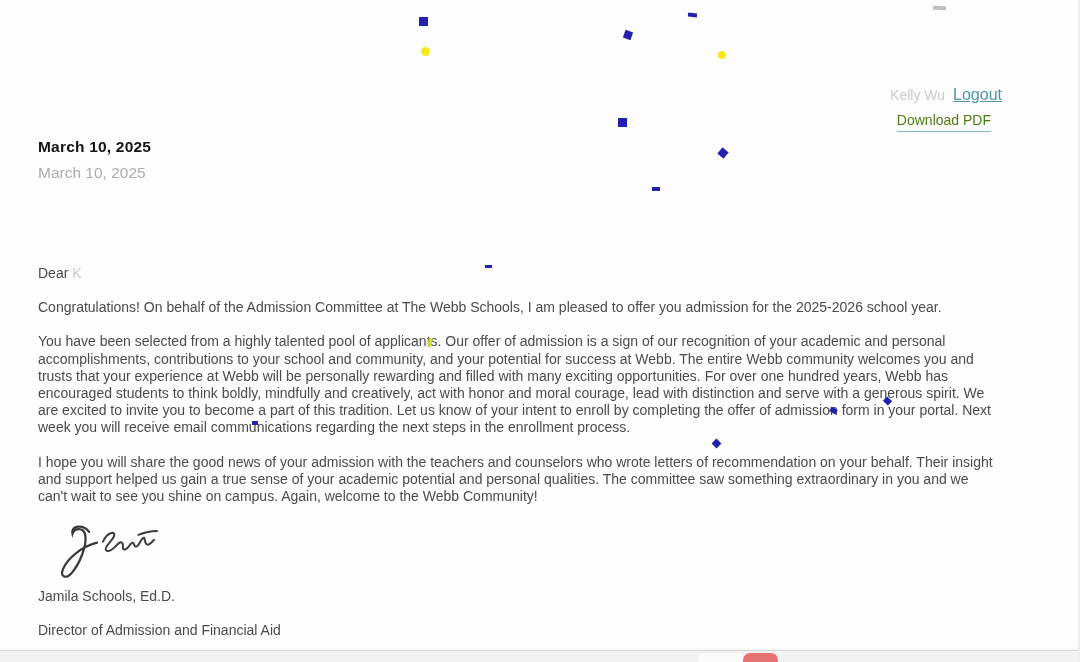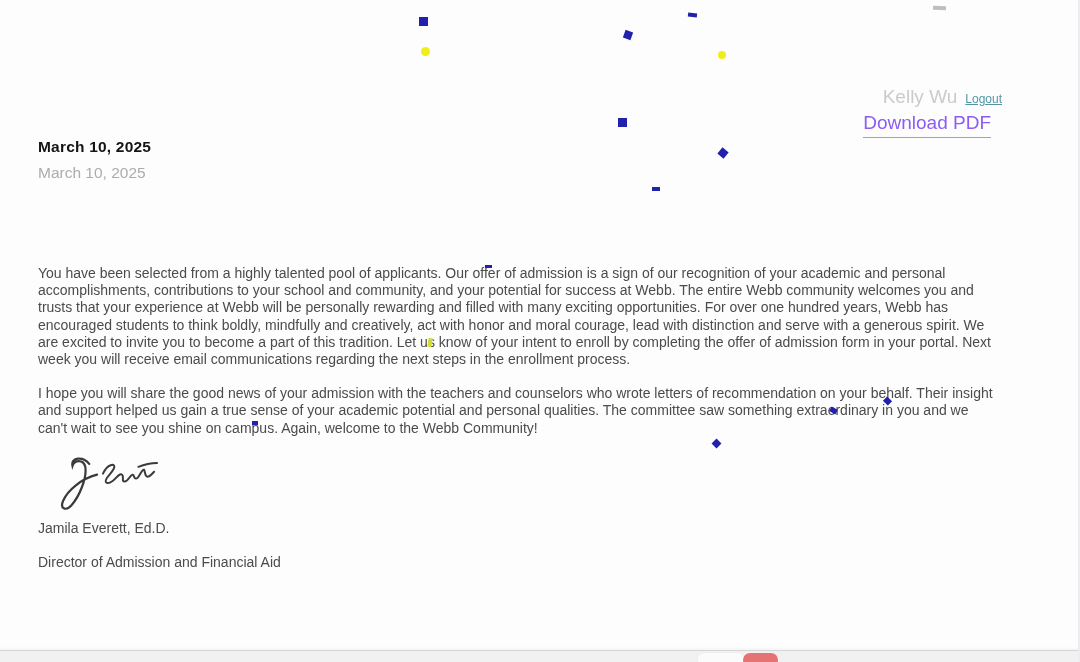--- a/index.html
+++ b/index.html
@@ -8,27 +8,27 @@
     background:#fdfdfe;
     font-family:"Liberation Sans", sans-serif;
     border-right:2px solid #ededf0;
     box-sizing:border-box;
   }
   
   .user-row{
     position:absolute;top:86px;right:76px;
     display:flex;align-items:baseline;gap:8px;
   }
-  .user-name{color:#cbcbcb;font-size:19px;}
+  .user-name{color:#cbcbcb;font-size:14px;}
   .logout-link{
-    color:#4f97a8;font-size:12px;text-decoration:underline;cursor:pointer;
+    color:#4f97a8;font-size:16px;text-decoration:underline;cursor:pointer;
   }
   .download-link{
     position:absolute;top:112px;right:87px;
-    color:#8b5cf6;font-size:19px;cursor:pointer;
+    color:#4d7c0f;font-size:14px;cursor:pointer;
     border-bottom:1px solid #7fb4bf;padding-bottom:3px;
   }
   
   .date-block{position:absolute;top:138px;left:38px;}
   .date-bold{font-weight:bold;font-size:15.5px;color:#141414;letter-spacing:.2px;}
   .date-faded{font-size:15.5px;color:#aaadab;margin-top:8px;}
   
   .letter{
     position:absolute;top:265px;left:38px;width:958px;
     font-size:14px;line-height:17.2px;color:#4b4b4b;
@@ -83,29 +83,31 @@
   <a class="logout-link">Logout</a>
 </div>
 <a class="download-link">Download PDF</a>
 
 <div class="date-block">
   <div class="date-bold">March 10, 2025</div>
   <div class="date-faded">March 10, 2025</div>
 </div>
 
 <div class="letter">
+  <p class="salutation"><span>Dear</span>&nbsp;<span class="faded-name">K</span></p>
+  <p>Congratulations! On behalf of the Admission Committee at The Webb Schools, I am pleased to offer you admission for the 2025-2026 school year.</p>
   <p>You have been selected from a highly talented pool of applicants. Our offer of admission is a sign of our recognition of your academic and personal accomplishments, contributions to your school and community, and your potential for success at Webb. The entire Webb community welcomes you and trusts that your experience at Webb will be personally rewarding and filled with many exciting opportunities. For over one hundred years, Webb has encouraged students to think boldly, mindfully and creatively, act with honor and moral courage, lead with distinction and serve with a generous spirit. We are excited to invite you to become a part of this tradition. Let us know of your intent to enroll by completing the offer of admission form in your portal. Next week you will receive email communications regarding the next steps in the enrollment process.</p>
   <p>I hope you will share the good news of your admission with the teachers and counselors who wrote letters of recommendation on your behalf.  Their insight and support helped us gain a true sense of your academic potential and personal qualities. The committee saw something extraordinary in you and we can't wait to see you shine on campus. Again, welcome to the Webb Community!</p>
 
   <svg class="signature-svg" width="118" height="64" viewBox="0 0 240 130" fill="none">
     <path d="M96,20 C84,4 58,6 62,24 C66,12 84,10 88,26 C92,48 76,86 60,104 C48,117 36,111 43,95 C52,74 80,50 112,42" stroke="#3a3a3a" stroke-width="4.5" stroke-linecap="round" fill="none"></path>
     <path d="M124,40 C134,18 152,18 146,30 C140,42 126,50 130,57 C134,62 144,56 150,49 C156,42 162,38 164,44 C166,50 162,56 168,56 C175,56 178,44 184,42 C188,41 186,50 191,50 C197,50 200,36 206,32 C210,30 208,44 214,46 C219,47 224,40 228,36" stroke="#3a3a3a" stroke-width="4" stroke-linecap="round" fill="none"></path>
     <path d="M196,26 C208,21 222,18 234,18" stroke="#3a3a3a" stroke-width="4" stroke-linecap="round" fill="none"></path>
   </svg>
 
-  <p class="sig-name">Jamila Everett, Ed.D.</p>
+  <p class="sig-name">Jamila Schools, Ed.D.</p>
   <p class="sig-title">Director of Admission and Financial Aid</p>
 </div>
 
 <div class="bottom-bar">
   <div class="bar-pill-white"></div>
   <div class="bar-pill-red"></div>
 </div>
 
 </body></html>

